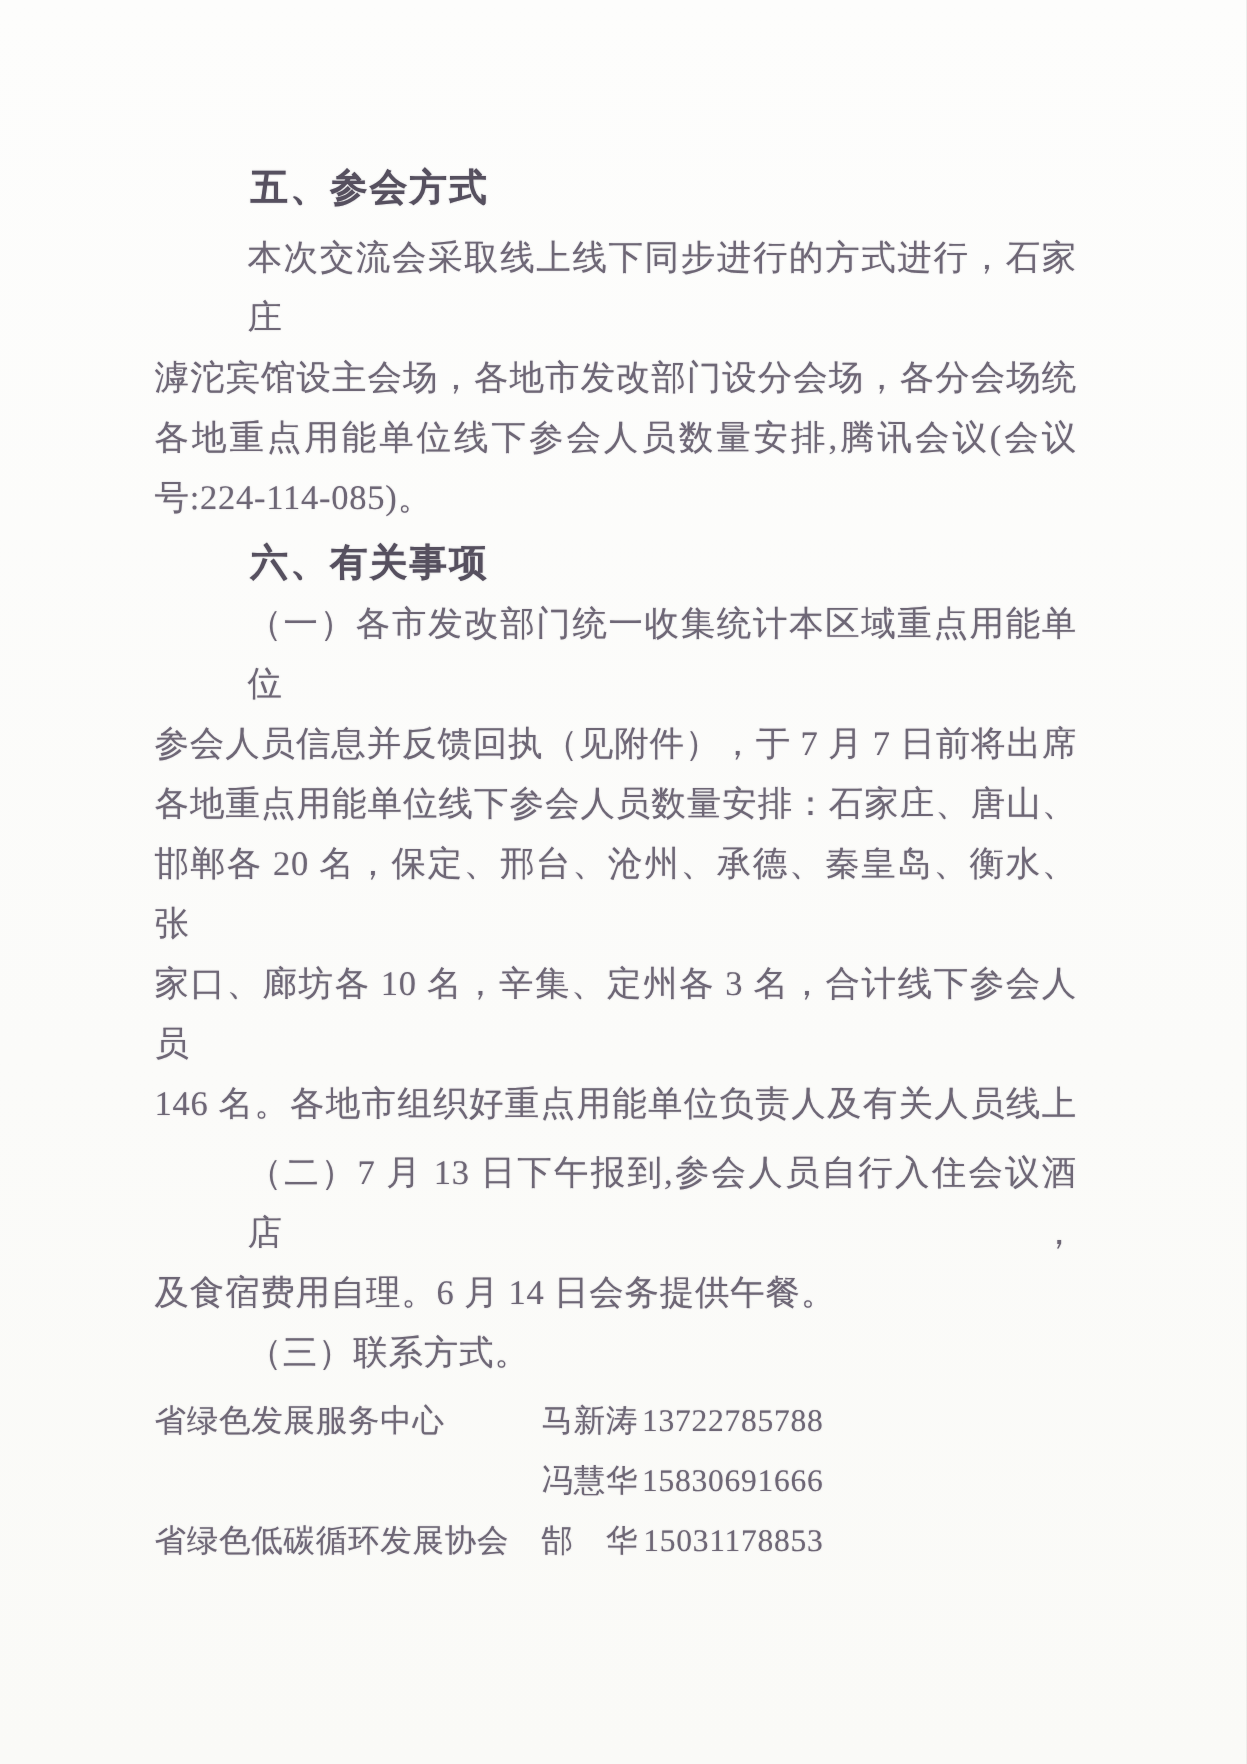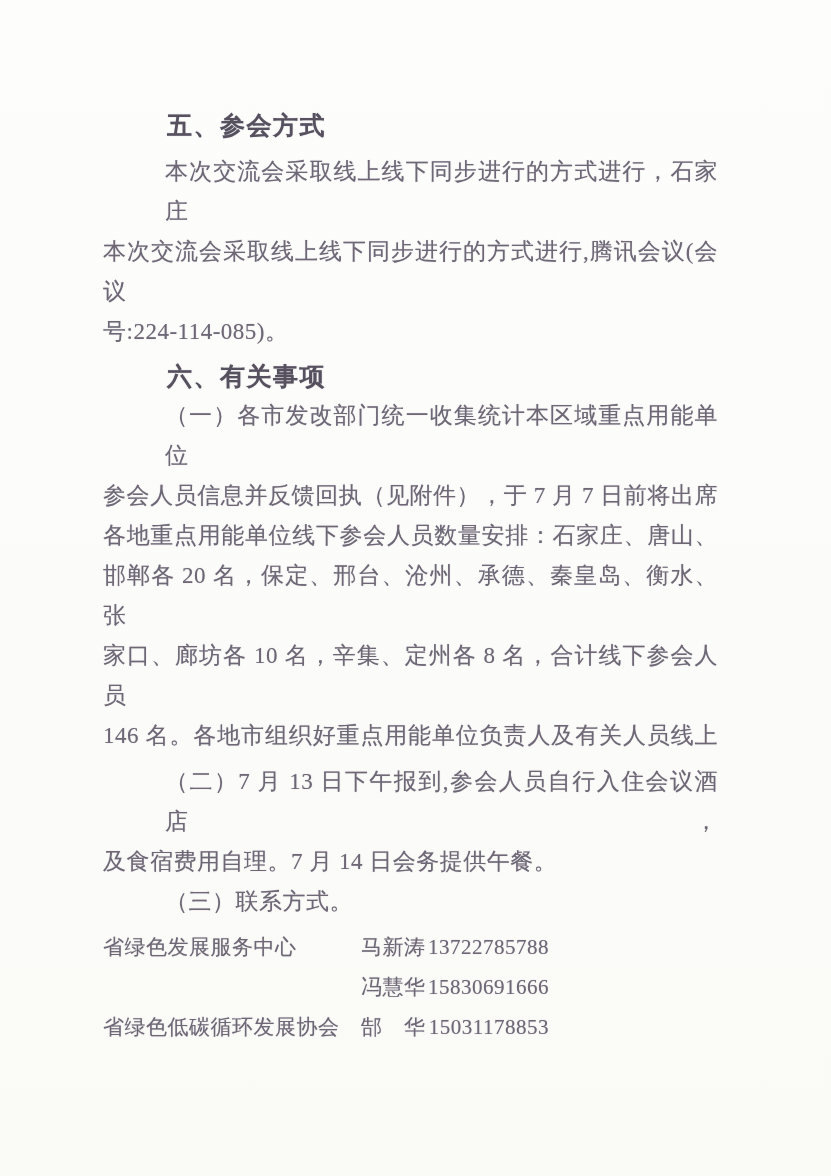--- a/index.html
+++ b/index.html
@@ -27,21 +27,21 @@
   .heading {
     font-family: "Liberation Sans", "DejaVu Sans", sans-serif;
     font-weight: bold;
     font-size: 25px;
     line-height: 40px;
     letter-spacing: 1.5px;
     color: #56505f;
     margin-left: 64px;
     text-shadow: 0 0 1px rgba(86, 80, 95, 0.5);
   }
-  .h2 { margin-top: 4px; }
+  .h2 { margin-top: 4px; font-family: Liberation Serif, serif; }
   .para { text-align: justify; }
   .p1 { margin-top: 7px; }
   .p3 { margin-top: 6px; }
   .line {
     text-align: justify;
     text-align-last: justify;
     min-height: 40px;
     font-family: Liberation Serif, serif;
   }
   .line.first { padding-left: 62px; }
@@ -70,38 +70,39 @@
 </head>
 <body>
 
 <div class="page">
   <div class="content">
 
     <div class="heading">五、参会方式</div>
 
     <div class="para p1">
       <div class="line first">本次交流会采取线上线下同步进行的方式进行，石家庄</div>
-      <div class="line">本次交流会采取线上线下同步进行的方式进行,腾讯会议(会议</div>
+      <div class="line">滹沱宾馆设主会场，各地市发改部门设分会场，各分会场统</div>
+      <div class="line">各地重点用能单位线下参会人员数量安排,腾讯会议(会议</div>
       <div class="line last">号:224-114-085)。</div>
     </div>
 
     <div class="heading h2">六、有关事项</div>
 
     <div class="para">
       <div class="line first">（一）各市发改部门统一收集统计本区域重点用能单位</div>
       <div class="line">参会人员信息并反馈回执（见附件），于 7 月 7 日前将出席</div>
       <div class="line">各地重点用能单位线下参会人员数量安排：石家庄、唐山、</div>
       <div class="line">邯郸各 20 名，保定、邢台、沧州、承德、秦皇岛、衡水、张</div>
-      <div class="line">家口、廊坊各 10 名，辛集、定州各 8 名，合计线下参会人员</div>
+      <div class="line">家口、廊坊各 10 名，辛集、定州各 3 名，合计线下参会人员</div>
       <div class="line">146 名。各地市组织好重点用能单位负责人及有关人员线上</div>
     </div>
 
     <div class="para p3">
       <div class="line first">（二）7 月 13 日下午报到,参会人员自行入住会议酒店，</div>
-      <div class="line last">及食宿费用自理。7 月 14 日会务提供午餐。</div>
+      <div class="line last">及食宿费用自理。6 月 14 日会务提供午餐。</div>
     </div>
 
     <div class="para">
       <div class="line first last">（三）联系方式。</div>
     </div>
 
     <div class="contacts">
       <div class="contact-row">
         <div class="contact-org">省绿色发展服务中心</div>
         <div class="contact-name">马新涛</div>

